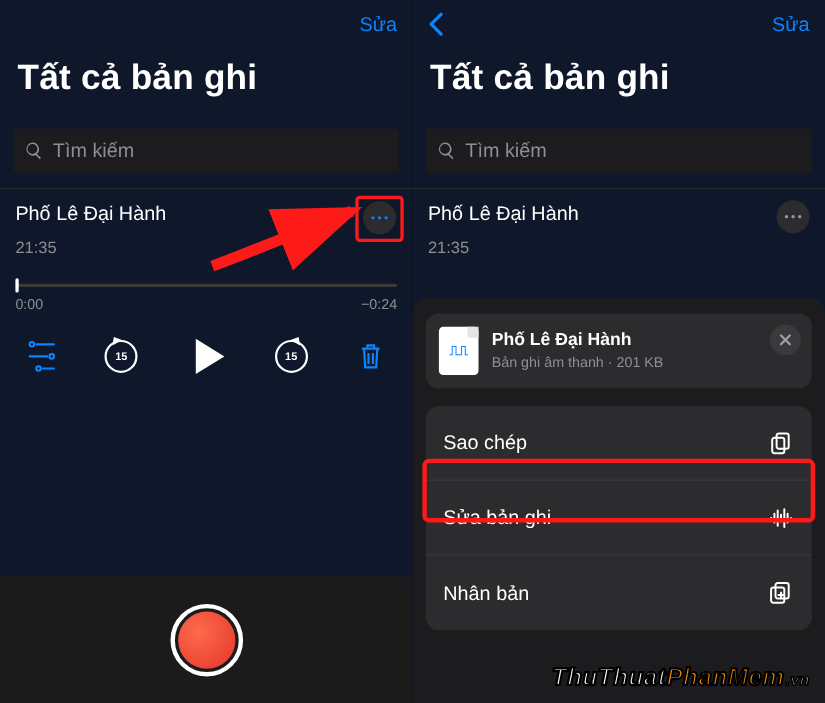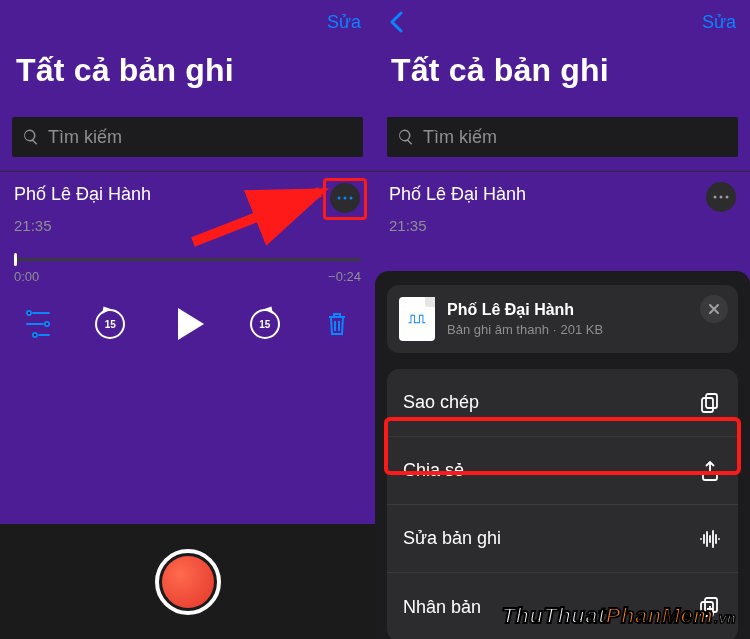--- a/index.html
+++ b/index.html
@@ -4,21 +4,21 @@
 <style>
   * { box-sizing: border-box; margin: 0; padding: 0; }
   body {
     width: 750px; height: 639px;
     background: #000;
     font-family: -apple-system, BlinkMacSystemFont, "Segoe UI", Arial, sans-serif;
     overflow: hidden;
     position: relative;
     display: flex;
   }
-  .pane { width: 375px; height: 639px; background: #4c1d95; position: relative; overflow: hidden; }
+  .pane { width: 375px; height: 639px; background: #0f172a; position: relative; overflow: hidden; }
   .nav {
     height: 44px;
     display: flex; align-items: center; justify-content: space-between;
     padding: 0 14px;
     font-size: 18px;
     color: #0a84ff;
   }
   .nav .back { width: 24px; display:flex; align-items:center; }
   .nav .edit { font-size: 18px; }
   .title {
@@ -337,26 +337,20 @@
 
     <div class="sheet-list">
       <div class="sheet-item">
         <span>Sao chép</span>
         <svg viewBox="0 0 24 24">
             <rect x="8" y="3" width="11" height="14" rx="2"></rect>
             <rect x="4" y="7" width="11" height="14" rx="2"></rect>
           </svg>
       </div>
       <div class="sheet-item">
-        <span>Chia sẻ</span>
-        <svg viewBox="0 0 24 24">
-            <path d="M12 3v12M8 7l4-4 4 4M5 12v7a2 2 0 002 2h10a2 2 0 002-2v-7"></path>
-          </svg>
-      </div>
-      <div class="sheet-item">
         <span>Sửa bản ghi</span>
         <svg viewBox="0 0 24 24">
             <path d="M3 12v0M6 8v8M9 5v14M12 9v6M15 4v16M18 8v8M21 12v0" stroke-linecap="round"></path>
           </svg>
       </div>
       <div class="sheet-item">
         <span>Nhân bản</span>
         <svg viewBox="0 0 24 24">
             <rect x="7" y="3" width="12" height="14" rx="2"></rect>
             <rect x="3" y="7" width="12" height="14" rx="2"></rect>

